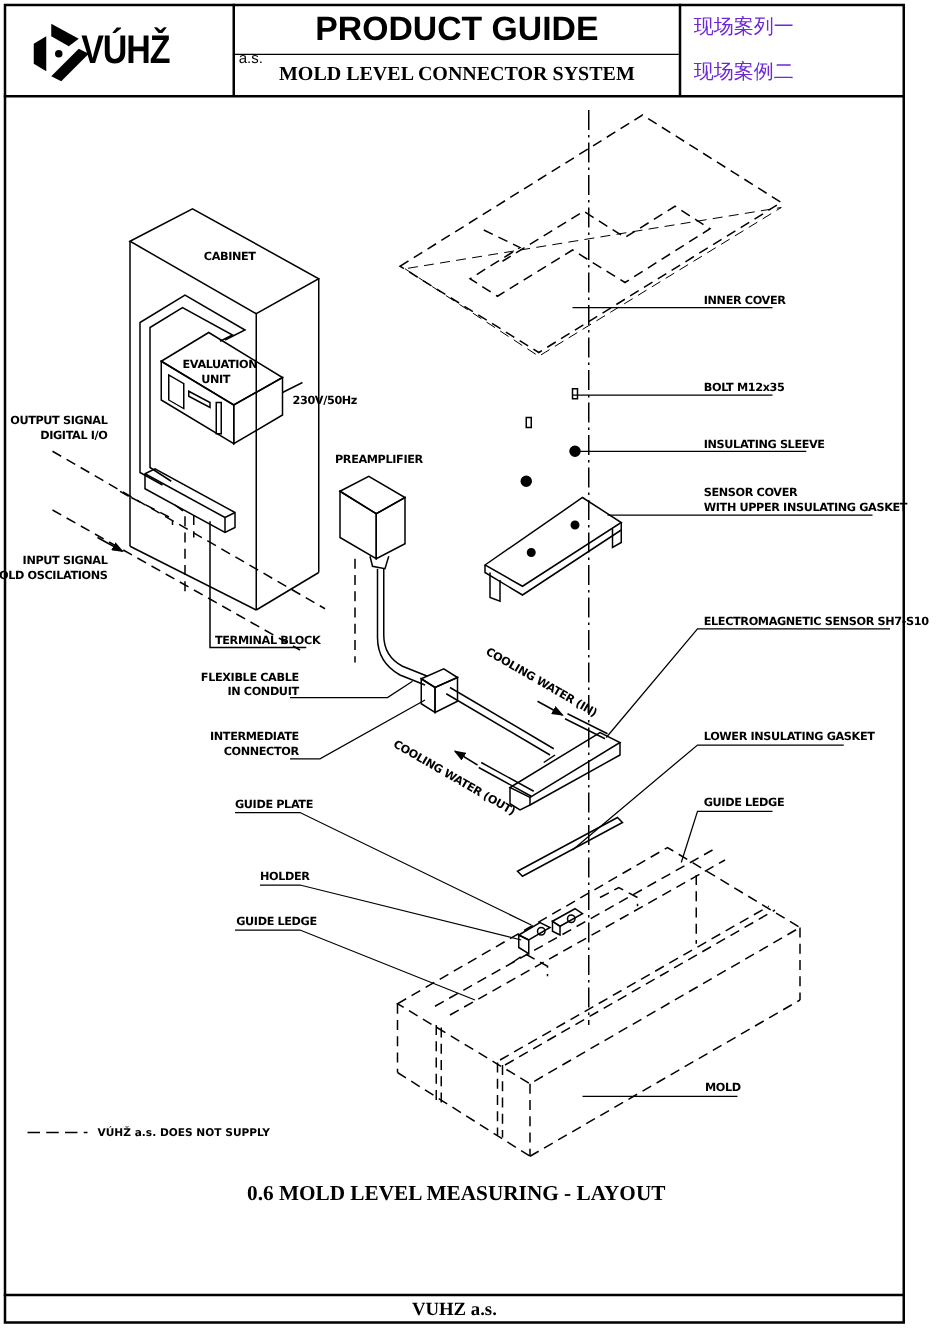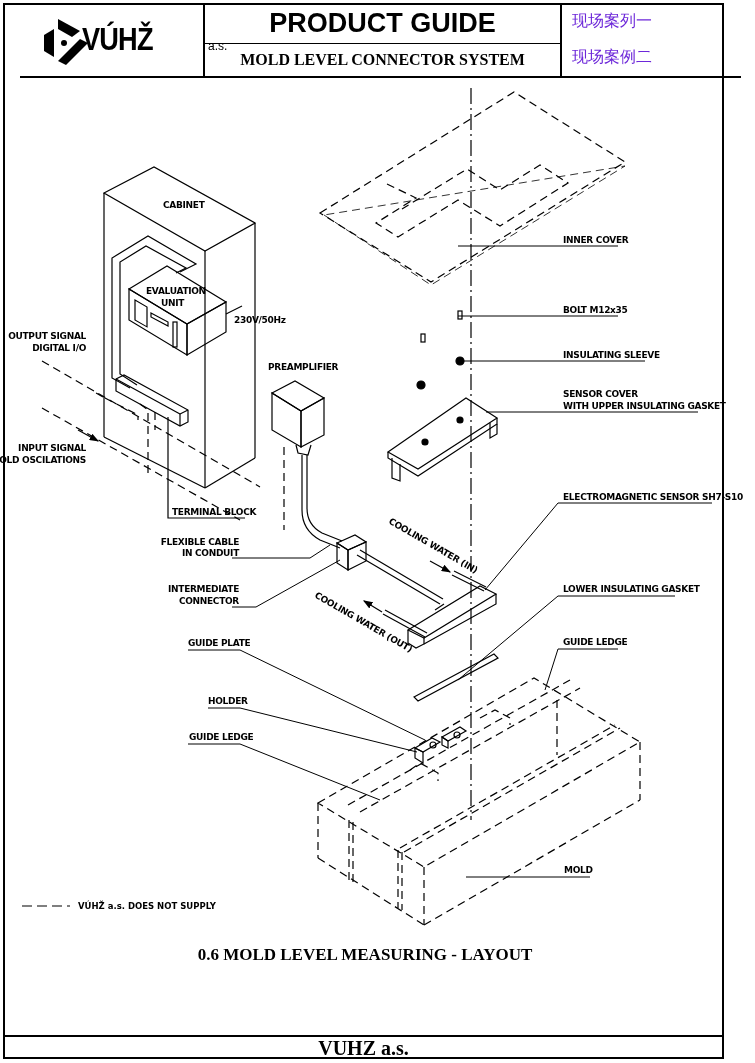--- a/index.html
+++ b/index.html
@@ -1,32 +1,32 @@
 <!DOCTYPE html>
 <html><head>
 <meta charset="utf-8">
 <style>
   html, body { margin:0; padding:0; background:#fff; }
   body { width:755px; height:1063px; position:relative; overflow:hidden; font-family:"DejaVu Sans", sans-serif; }
   .frame { position:absolute; left:3px; top:3px; width:721px; height:1056px; border:2px solid #000; box-sizing:border-box; }
-  .header { position:absolute; left:20px; top:3px; width:721px; height:75px; box-sizing:border-box; border-bottom:2px solid #000; }
+  .header { position:absolute; left:3px; top:3px; width:721px; height:75px; box-sizing:border-box; border-bottom:2px solid #000; }
   .logo-cell { position:absolute; left:0; top:0; width:185px; height:73px; border-right:2px solid #000; box-sizing:border-box; }
   .title-cell { position:absolute; left:185px; top:0; width:357px; height:73px; border-right:2px solid #000; box-sizing:border-box; }
   .title-top { position:absolute; left:0; top:0; width:100%; height:40px; border-bottom:1px solid #000; display:flex; align-items:center; justify-content:center; font-family:"Liberation Sans", sans-serif; font-weight:bold; font-size:27px; }
   .title-bottom { position:absolute; left:0; top:41px; width:100%; height:32px; display:flex; align-items:center; justify-content:center; font-family:"Liberation Serif", serif; font-weight:bold; font-size:16px; }
   .case-cell { position:absolute; left:542px; top:0; width:175px; height:73px; }
   .case-item { position:absolute; left:10px; font-size:16px; font-family:Liberation Serif, serif; color:#6d28d9; cursor:pointer; }
   .case-1 { top:8px; }
   .case-2 { top:44px; }
   .logo-text { position:absolute; left:62px; top:18px; font-family:"Liberation Sans", sans-serif; font-weight:900; font-size:32px; letter-spacing:-1px; transform:scaleX(0.85); transform-origin:left; }
   .logo-as { position:absolute; left:143px; top:36px; font-family:"Liberation Sans", sans-serif; font-size:12px;margin-left:45px; }
   svg.drawing { position:absolute; left:0; top:0; }
   .lbl { font-family:"DejaVu Sans", sans-serif; font-size:9px; font-weight:bold; fill:#000; letter-spacing:-0.3px; }
   .caption { position:absolute; left:0; top:945px; width:730px; text-align:center; font-family:"Liberation Serif", serif; font-weight:bold; font-size:17px; }
-  .footer { position:absolute; left:3px; top:1035px; width:721px; height:24px; border-top:2px solid #000; box-sizing:border-box; display:flex; align-items:center; justify-content:center; font-family:"Liberation Serif", serif; font-weight:bold; font-size:20px; }
+  .footer { position:absolute; left:3px; top:1035px; width:721px; height:24px; border-top:2px solid #000; box-sizing:border-box; display:flex; align-items:center; justify-content:center; font-family:"Liberation Serif", serif; font-weight:bold; font-size:15px; }
   .legend-text { font-family:"DejaVu Sans", sans-serif; font-size:8.5px; font-weight:bold; }
 </style>
 </head>
 <body>
 
 <div class="frame"></div>
 
 <div class="header">
   <div class="logo-cell">
     <svg width="60" height="60" viewBox="0 0 60 60" style="position:absolute;left:16px;top:10px;">

